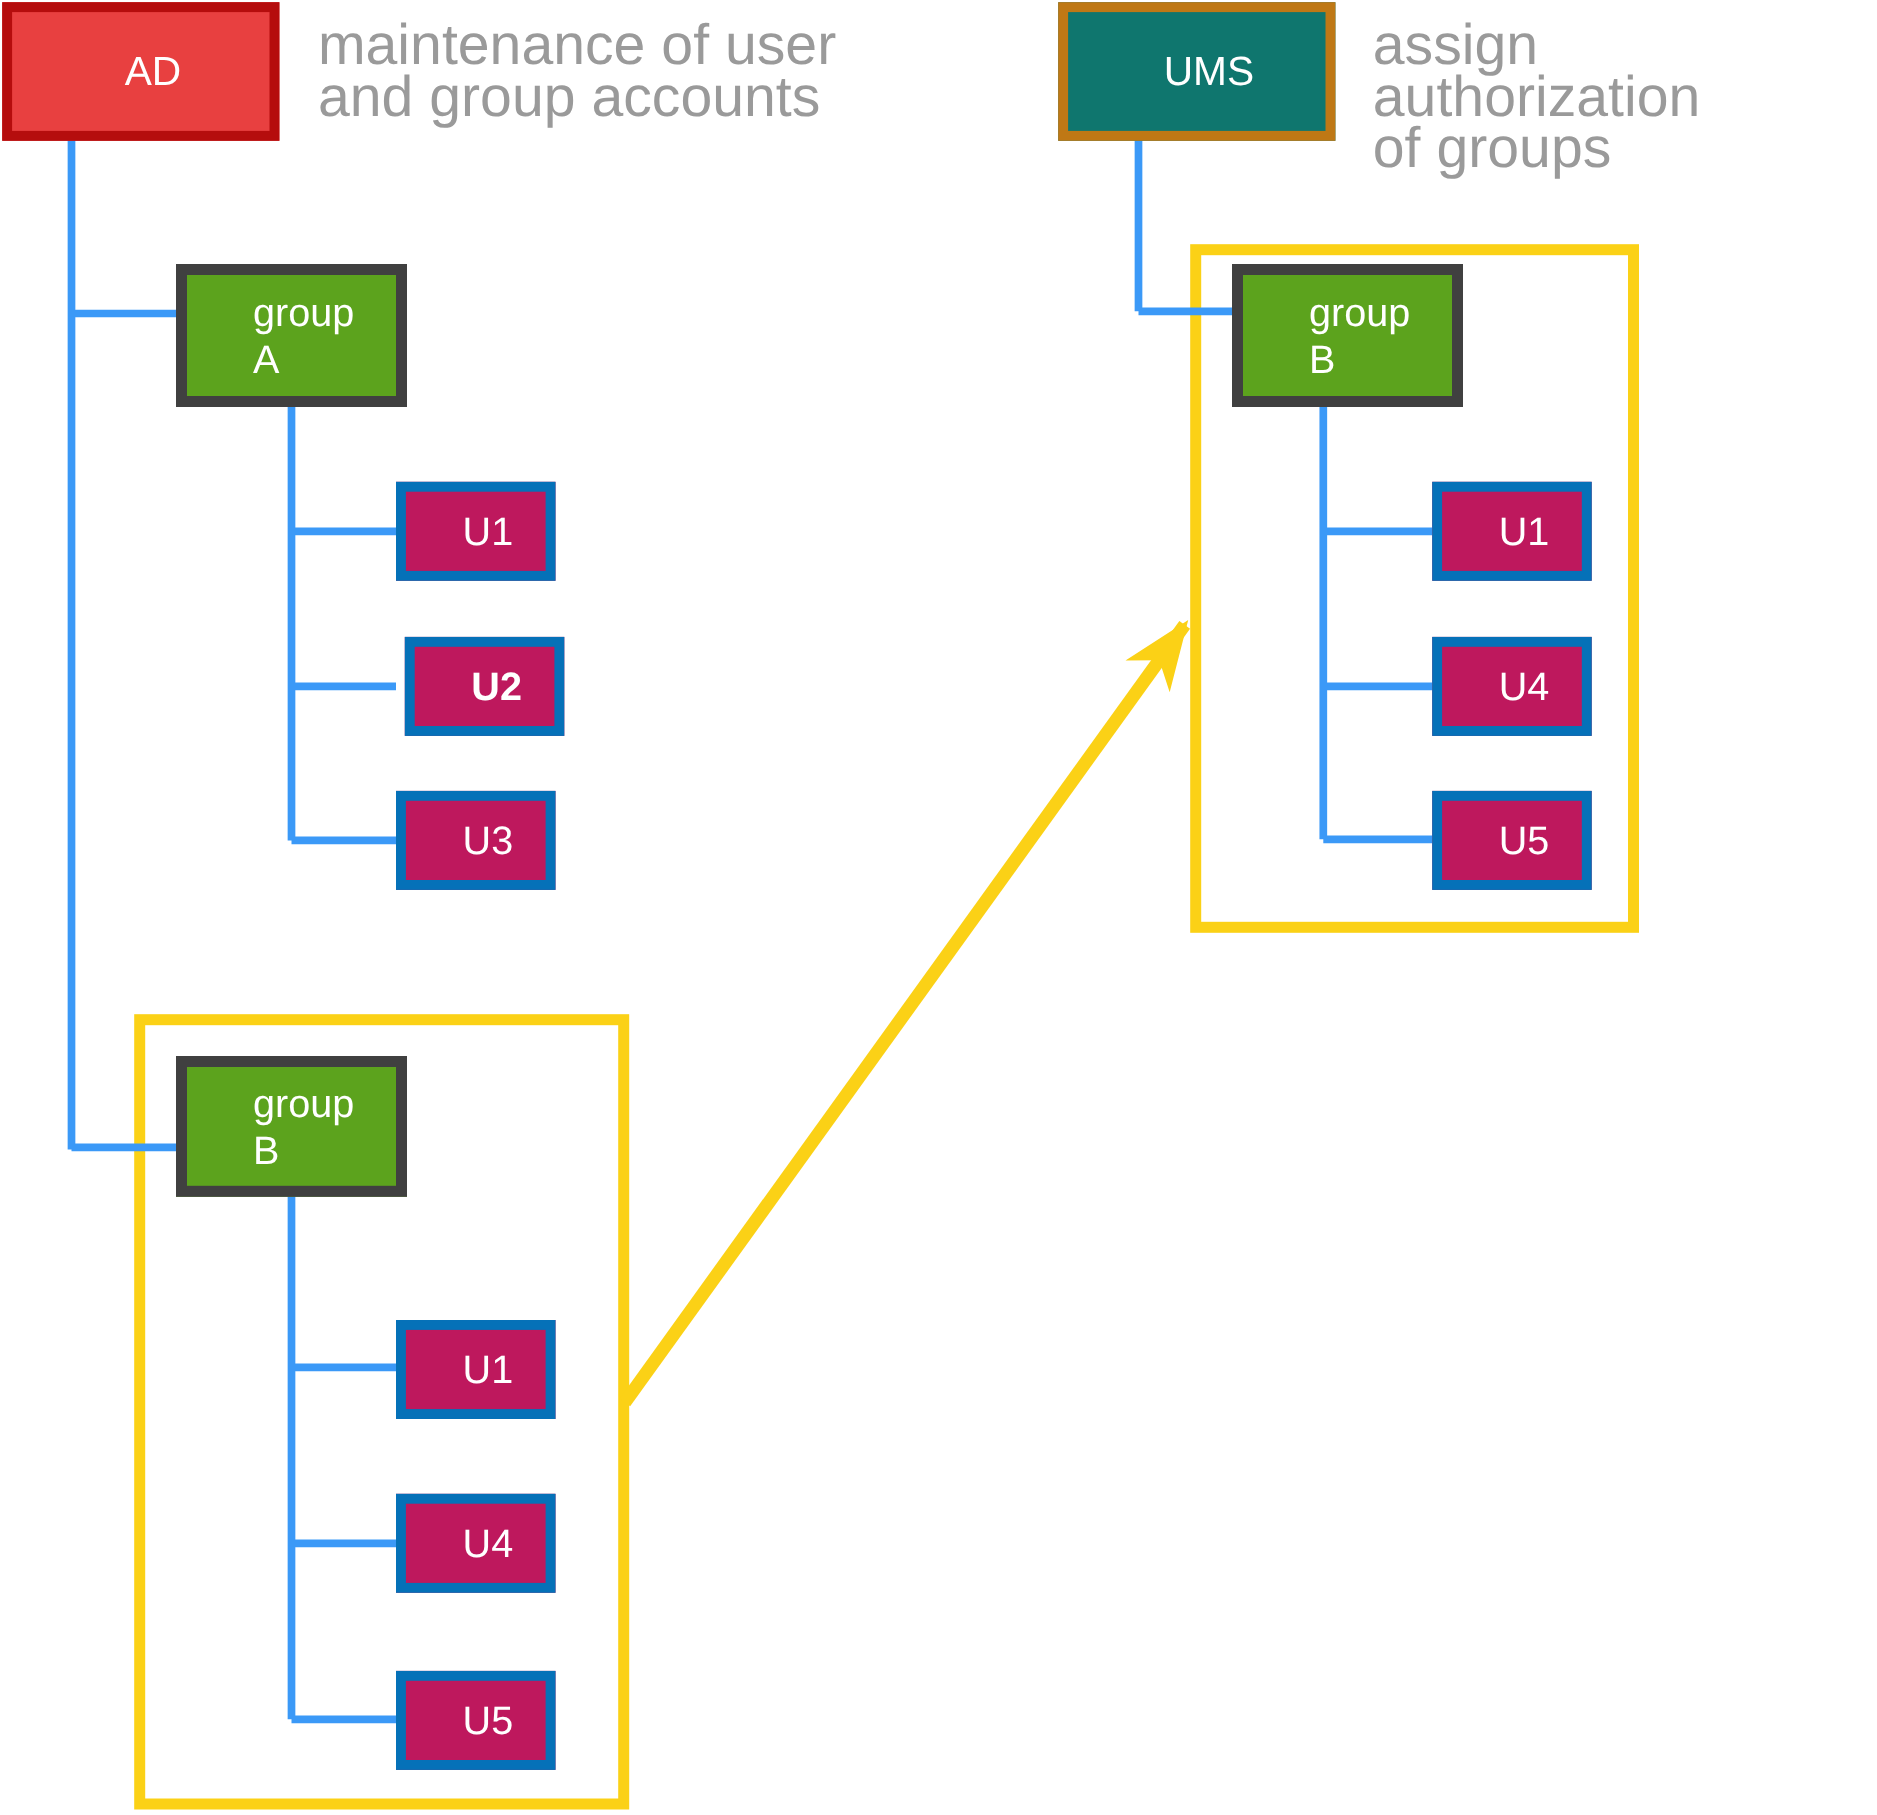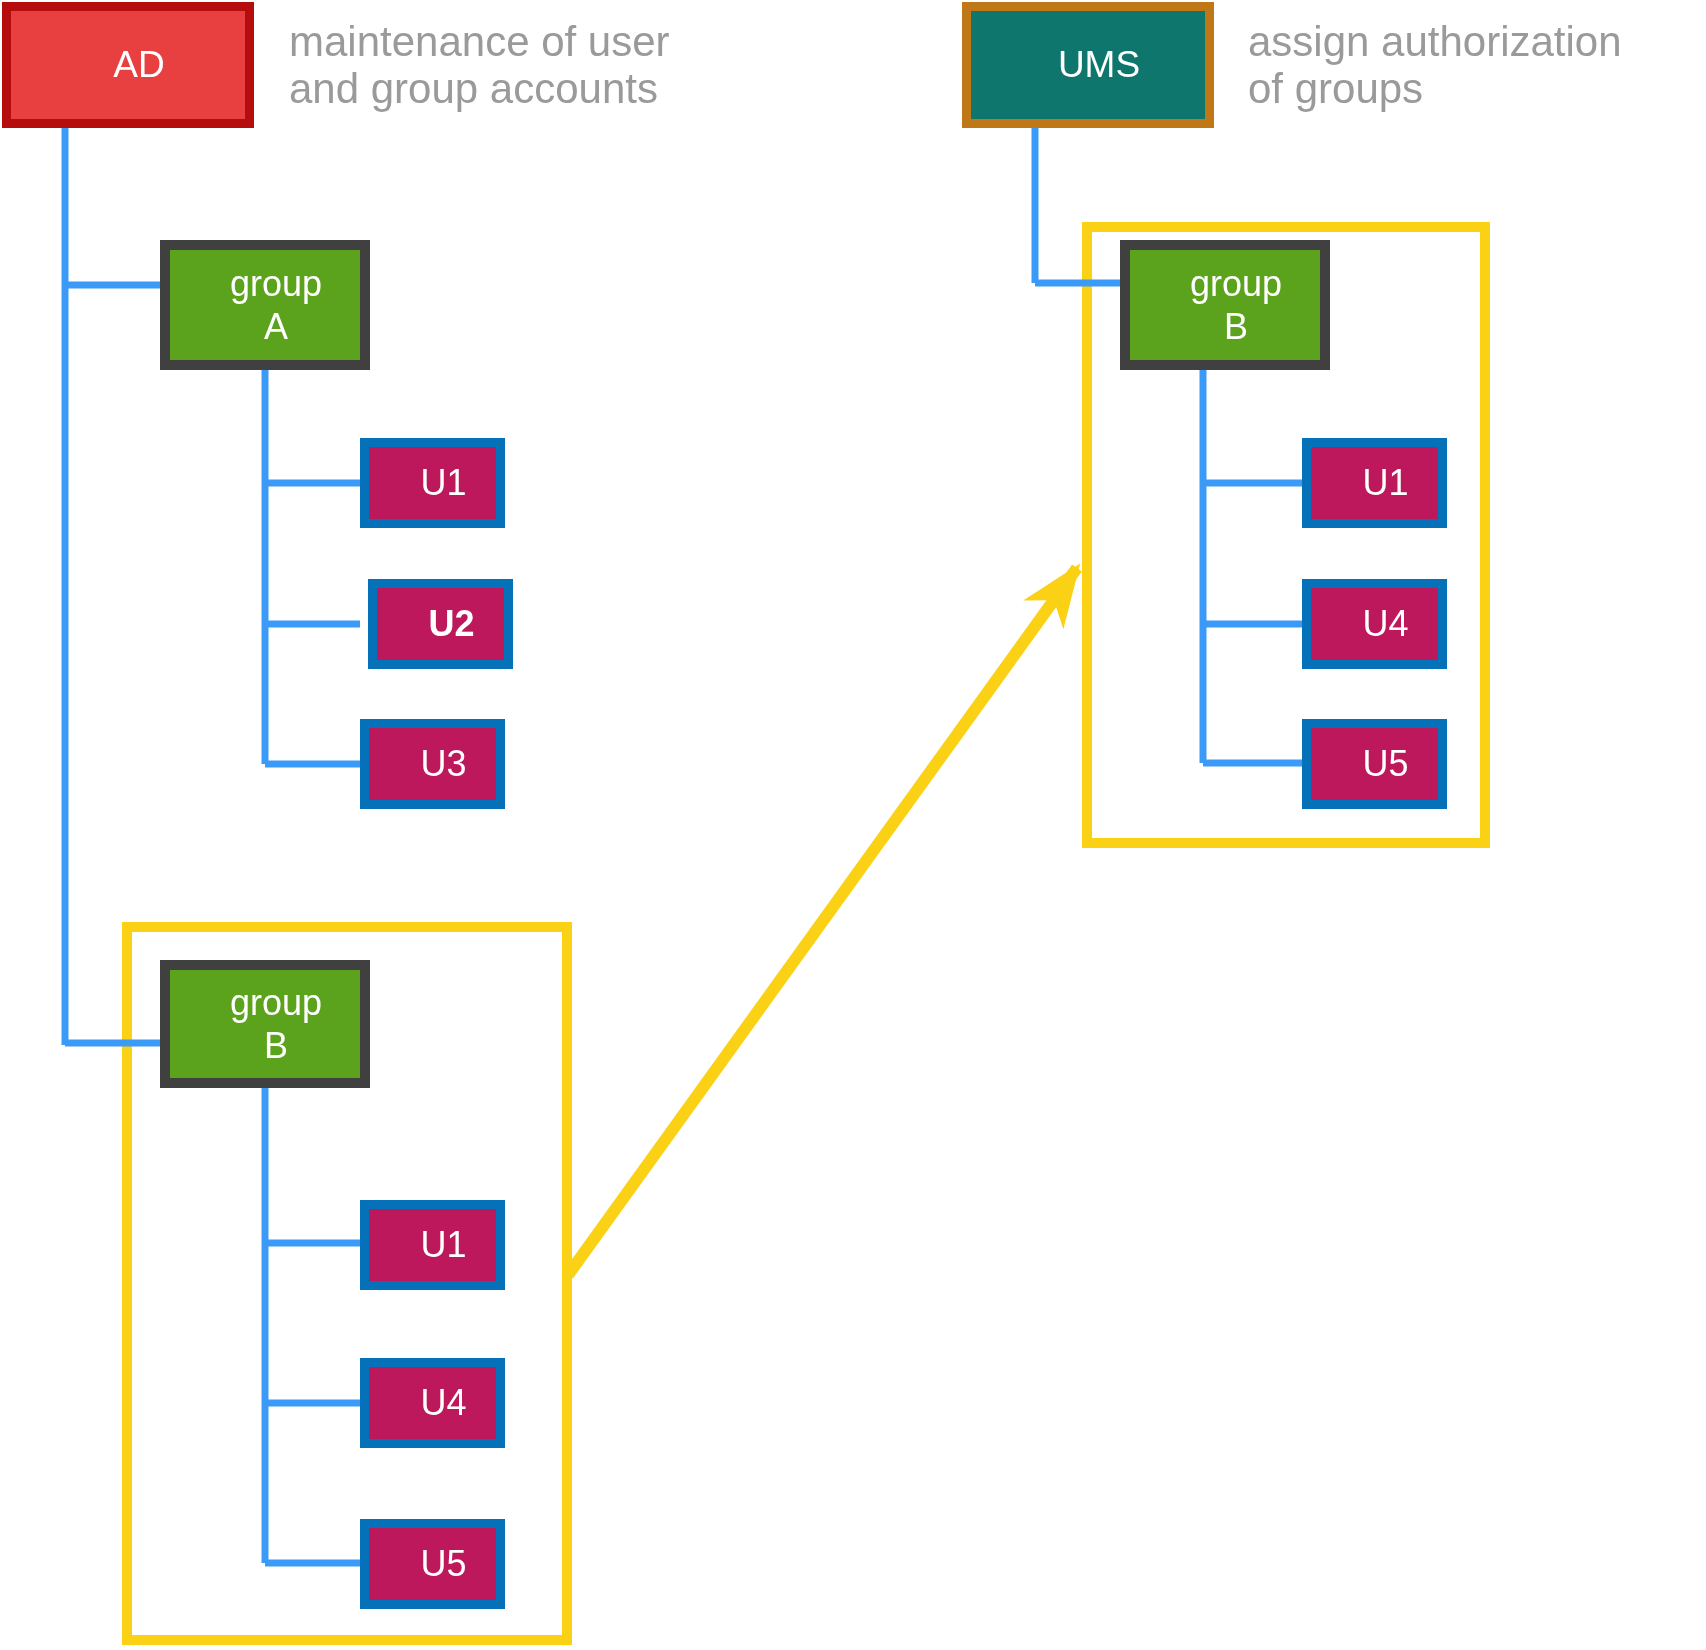--- a/index.html
+++ b/index.html
@@ -10,21 +10,21 @@
     background: #ffffff;
     font-family: "Liberation Sans", sans-serif;
     overflow: hidden;
   }
   .node {
     position: absolute;
     box-sizing: border-box;
     display: flex;
     align-items: center;
     justify-content: center;
-    text-align: center;
+    text-align: left;
     color: #ffffff;
     white-space: pre-line;
     line-height: 1.2;
     z-index: 3;
     padding-left: 22px;
   }
   .system  { width: 252px; height: 126px; font-size: 37px; }
   .ad      { left: 2px;   top: 2px;  background: #e84040; border: 9px solid #b50d0d; }
   .ums     { left: 962px; top: 2px;  background: #0f766e; border: 9px solid #bf7815; }
   .group   { width: 210px; height: 130px; font-size: 36px;
@@ -32,21 +32,21 @@
   .group-a       { left: 160px;  top: 240px; }
   .group-b-left  { left: 160px;  top: 960px; height: 128px; }
   .group-b-right { left: 1120px; top: 240px; }
   .user {
     width: 145px; height: 90px; font-size: 36px;
     background: #be185d; border: 9px solid #0571b8;
   }
   .caption {
     position: absolute;
     color: #9a9a9a;
-    font-size: 42px;
+    font-size: 52px;
     line-height: 47px;
     white-space: pre-line;
     z-index: 3;
   }
   .caption-ad  { left: 289px;  top: 18px; }
   .caption-ums { left: 1248px; top: 18px; }
   .hl-rect {
     position: absolute;
     box-sizing: border-box;
     border: 10px solid #fbd116;

